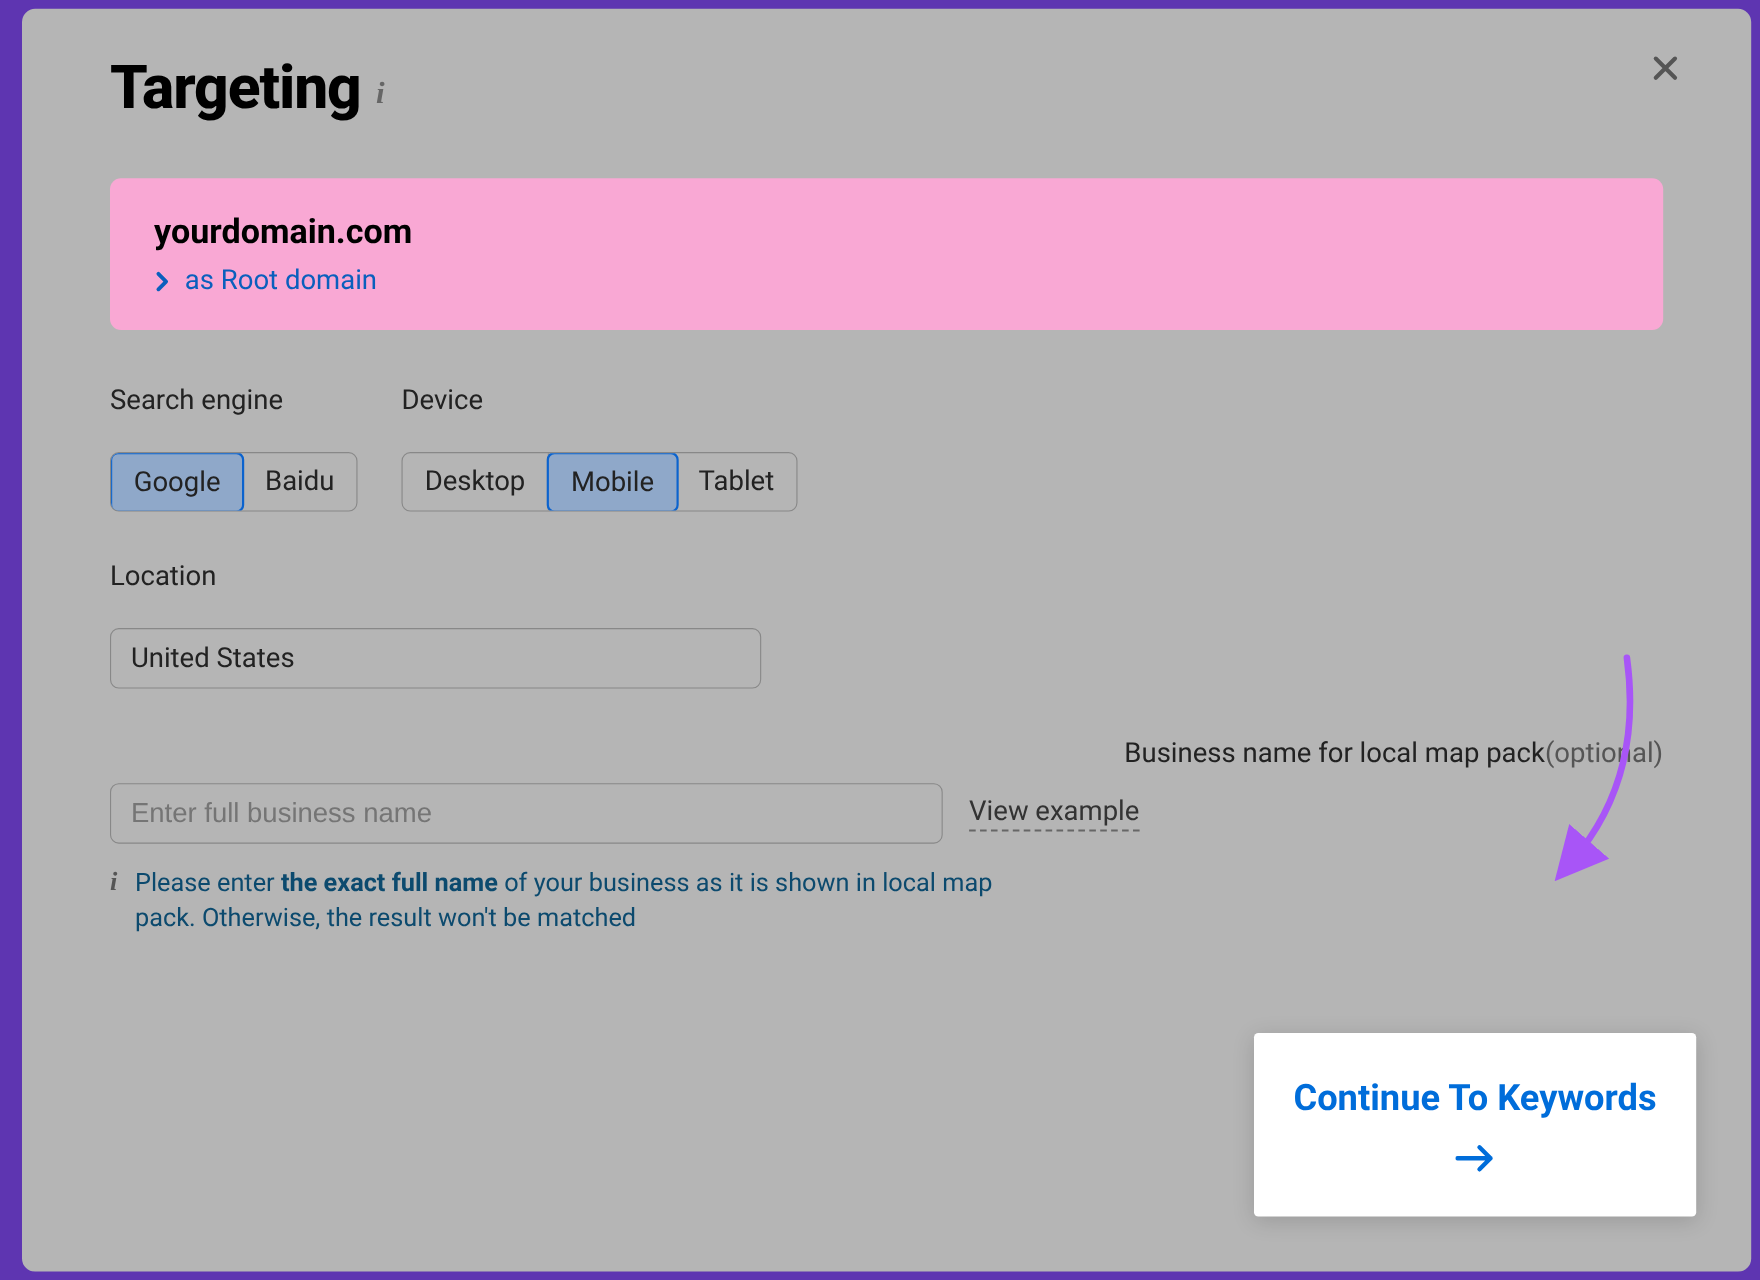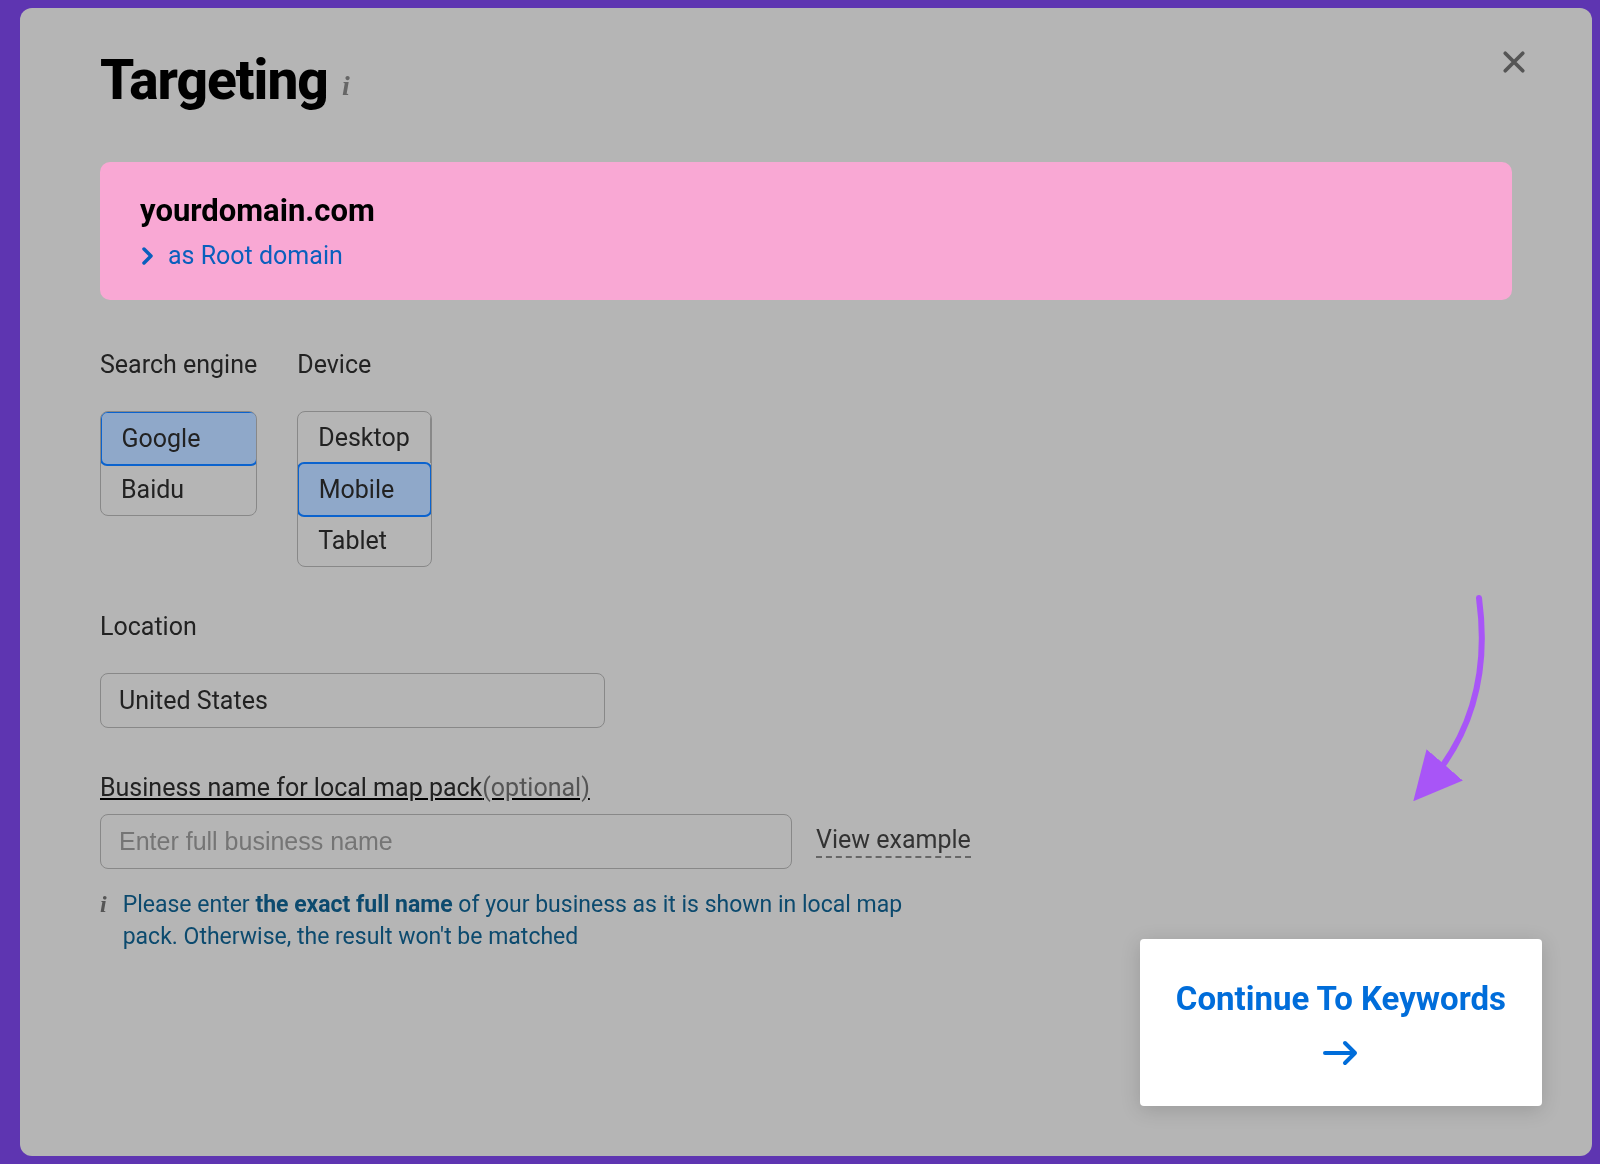--- a/index.html
+++ b/index.html
@@ -89,21 +89,20 @@
       font-size: 25px;
       color: #222;
       font-weight: 400;
     }
     .segmented {
       display: inline-flex;
       border: 1.5px solid #888;
       border-radius: 8px;
       overflow: hidden;
       background: #b5b5b5;
-      flex-direction: column;
     }
     .segment {
       padding: 11px 20px;
       font-size: 25px;
       color: #222;
       cursor: pointer;
       border-right: 1.5px solid #888;
       background: transparent;
     }
     .segment:last-child { border-right: none; }
@@ -120,58 +119,57 @@
       gap: 40px;
       margin-bottom: 45px;
     }
     .text-input {
       border: 1.5px solid #888;
       border-radius: 8px;
       padding: 12px 18px;
       font-size: 25px;
       color: #222;
       background: #b5b5b5;
-      width: 505px;
+      width: 592px;
     }
     .select-wrap {
       border: 1.5px solid #888;
       border-radius: 8px;
       padding: 12px 18px;
       font-size: 25px;
       color: #222;
       background: #b5b5b5;
       display: inline-flex;
       align-items: center;
       gap: 14px;
       cursor: pointer;
     }
     .business-row {
       display: flex;
-      justify-content: flex-start;
+      justify-content: flex-end;
       align-items: baseline;
       margin-bottom: 12px;
-      text-decoration: underline;
     }
     .optional-text {
       color: #555;
       font-size: 25px;
     }
     .business-input-row {
       display: flex;
       align-items: center;
       gap: 24px;
       margin-bottom: 20px;
     }
     .business-input {
       border: 1.5px solid #888;
       border-radius: 8px;
       padding: 12px 18px;
       font-size: 25px;
       background: #b5b5b5;
-      width: 692px;
+      width: 757px;
       color: #888;
     }
     .view-example {
       font-size: 25px;
       color: #333;
       border-bottom: 2px dashed #666;
       padding-bottom: 2px;
       cursor: pointer;
     }
     .help-row {

